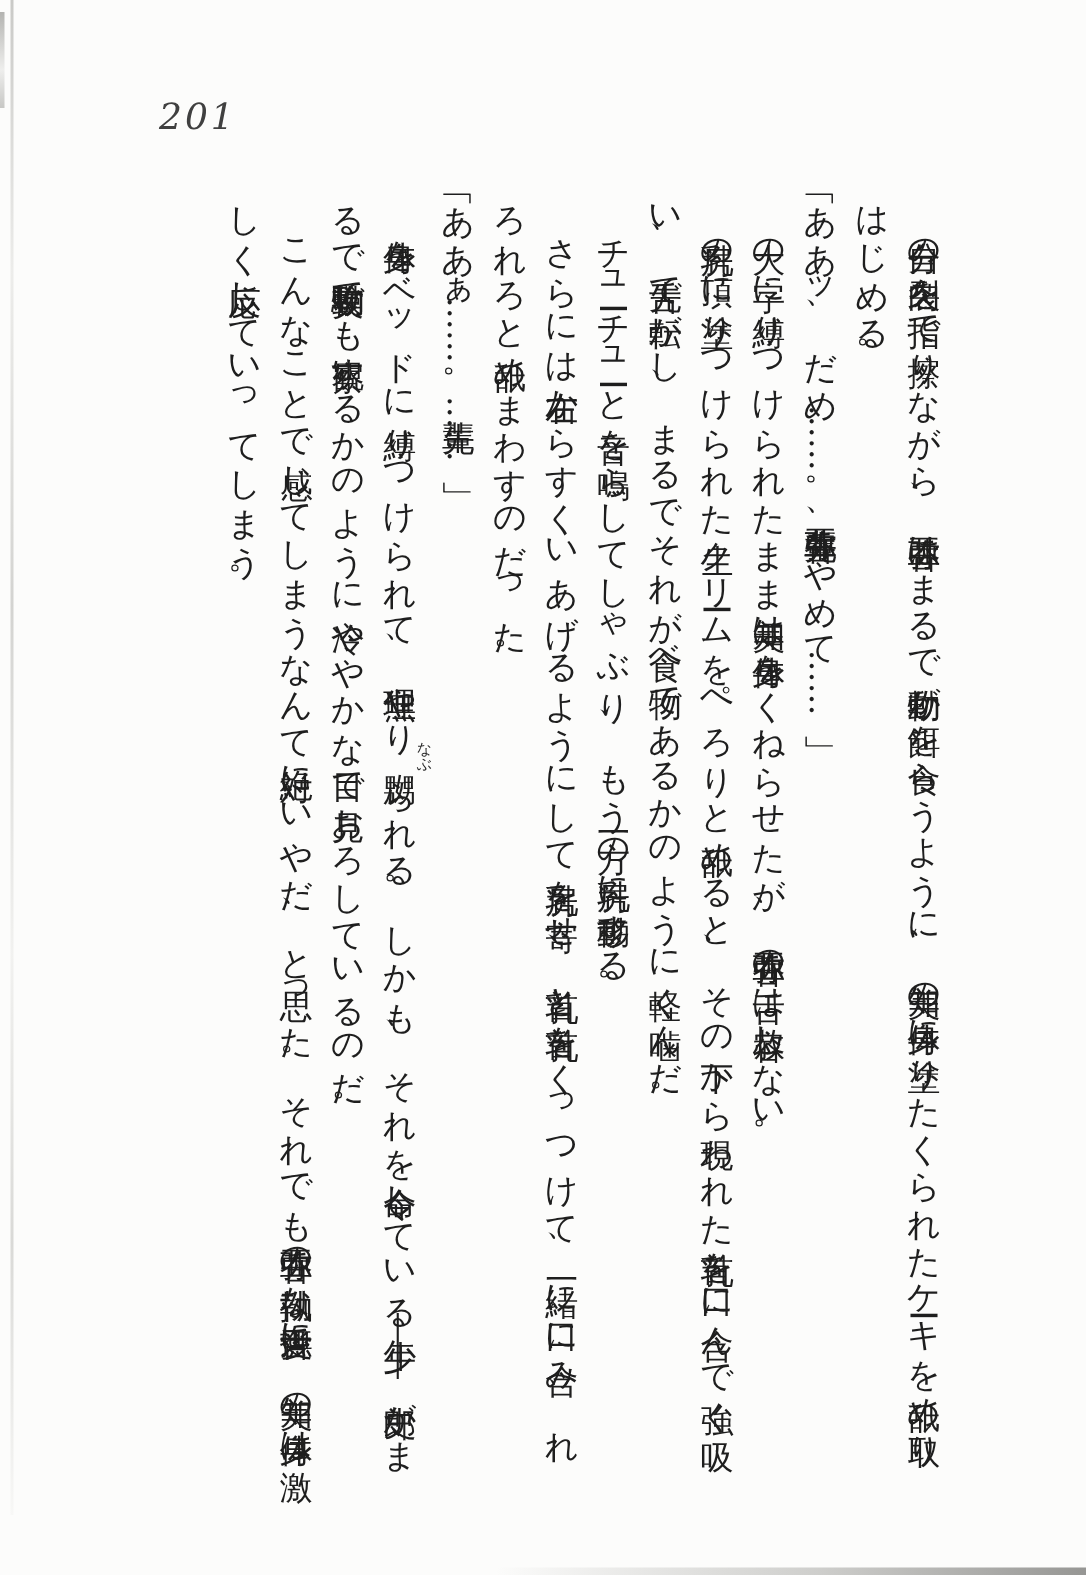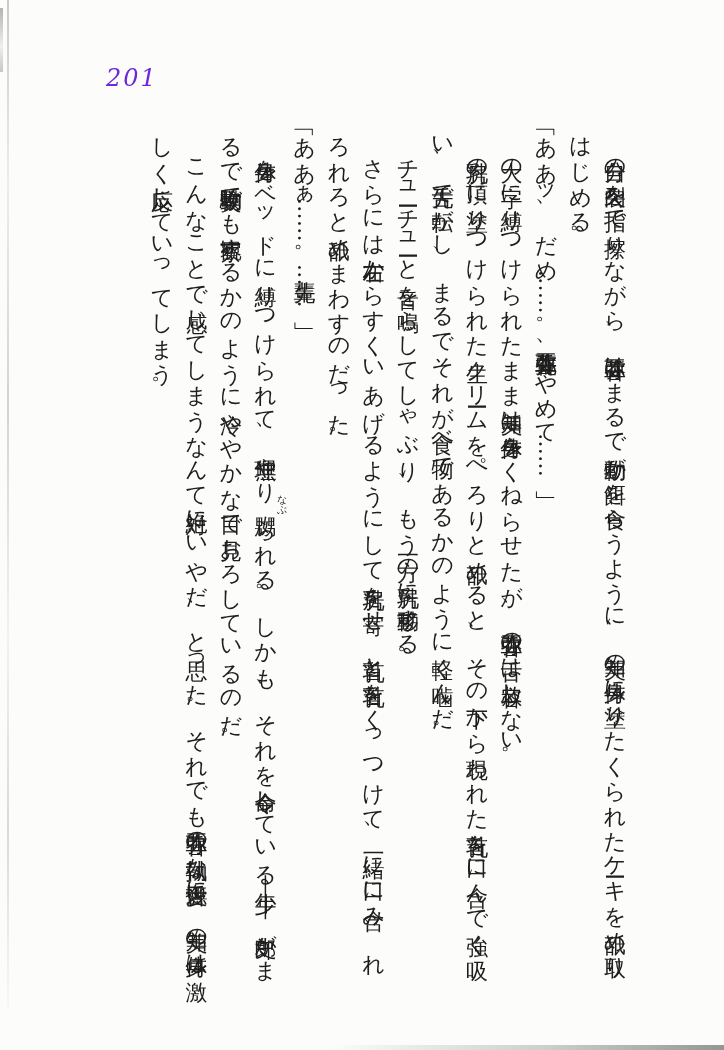--- a/index.html
+++ b/index.html
@@ -14,21 +14,21 @@
     background: #fcfcfb;
     overflow: hidden;
     font-family: "DejaVu Serif", "Liberation Serif", serif;
   }
   
   .page-number {
     position: absolute;
     top: 64px;
     left: 106px;
     font-size: 24px;
-    color: #6d28d9;
+    color: #404040;
     letter-spacing: 2px;
     font-style: italic;
   }
   
   .text-area {
     position: absolute;
     top: 122px;
     right: 92px;
     height: 862px;
     writing-mode: vertical-rl;

